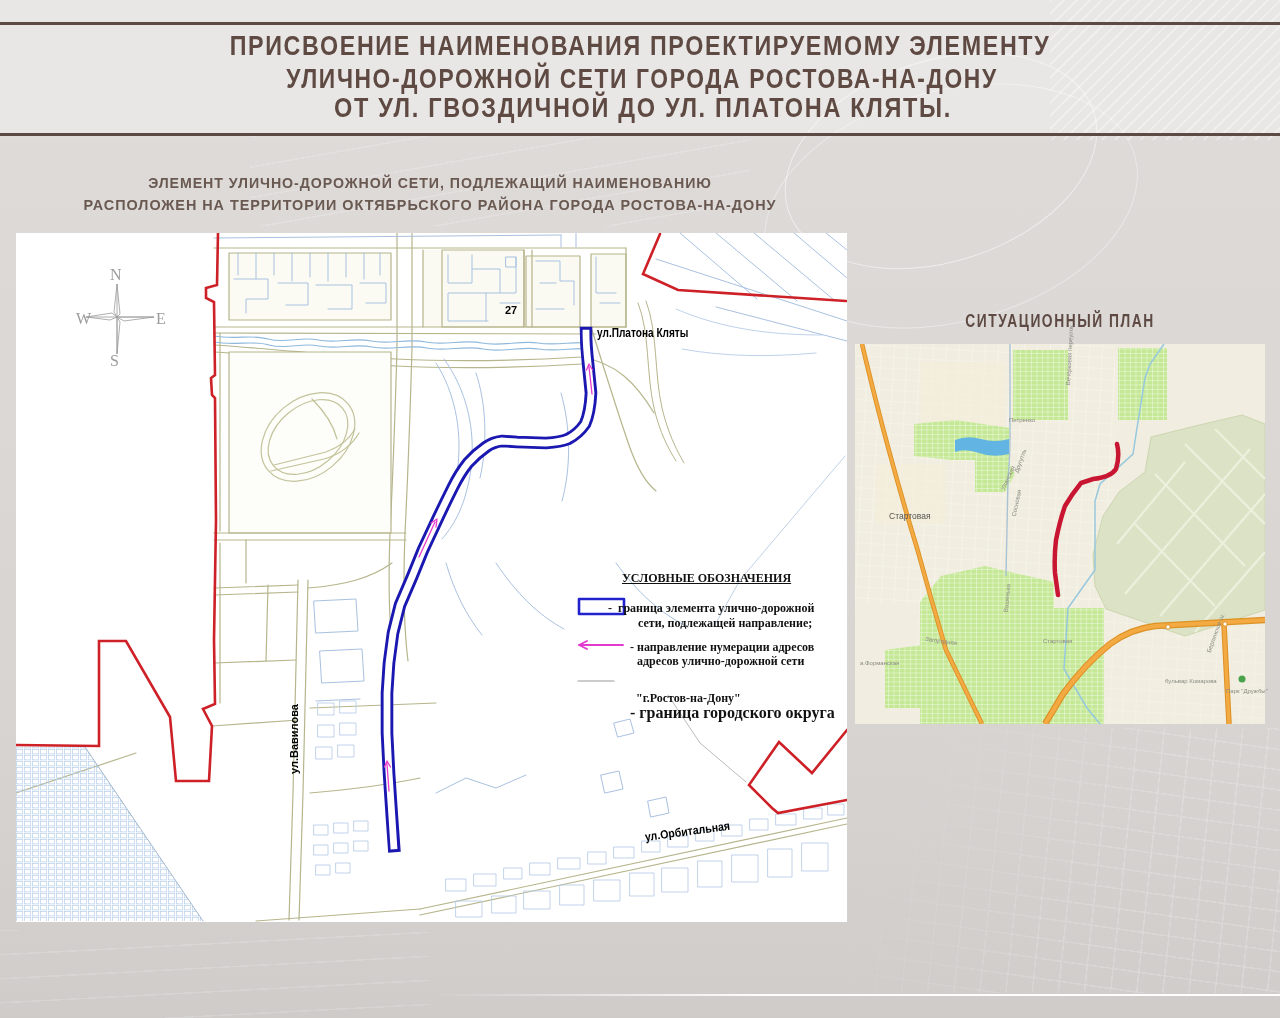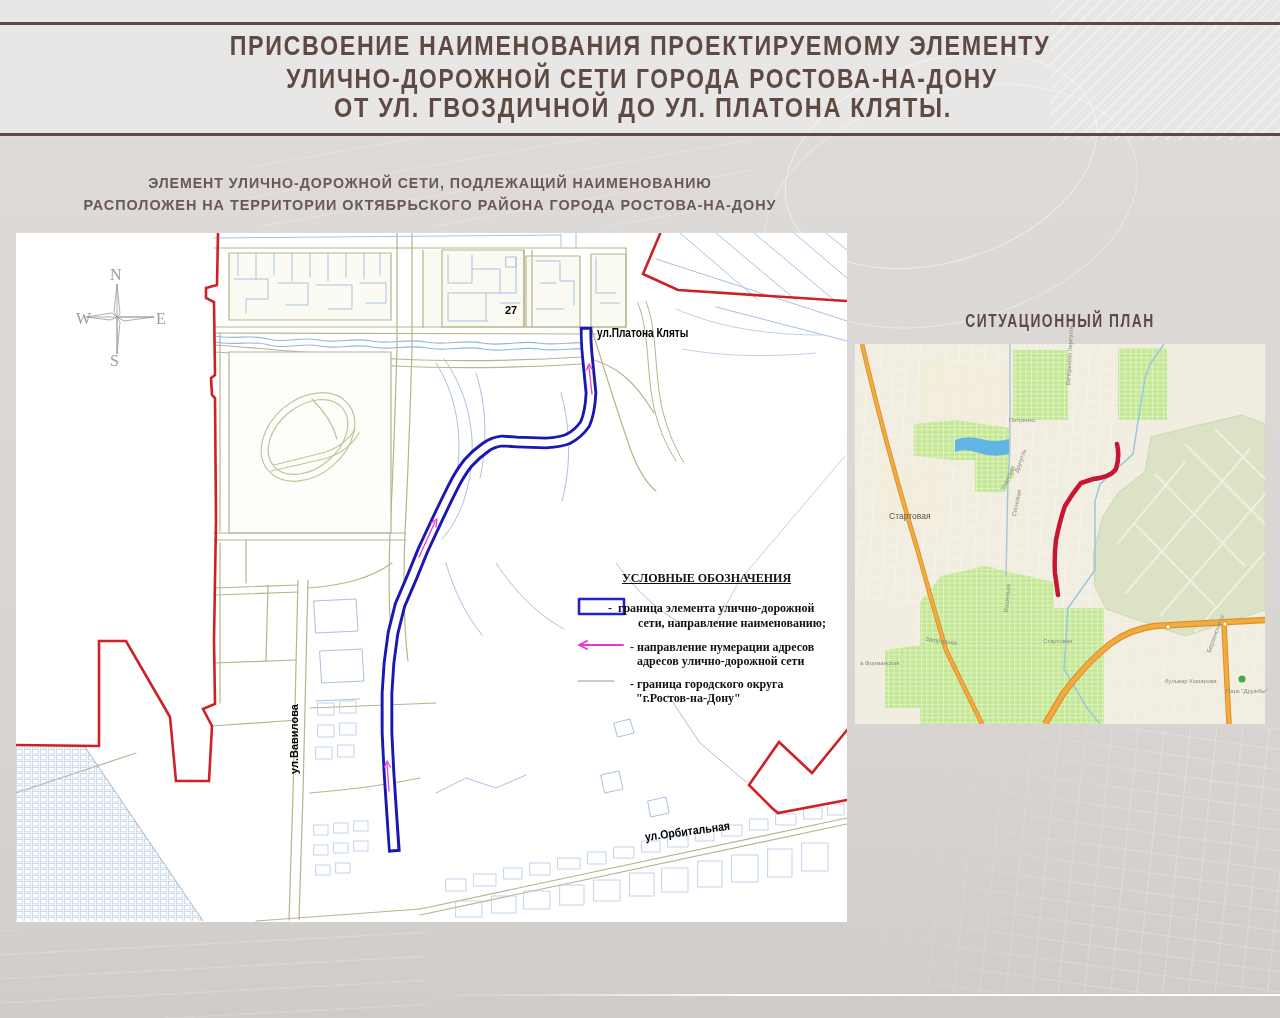--- a/index.html
+++ b/index.html
@@ -207,24 +207,24 @@
  </g>
 </svg>
 
 <div class="lbl" style="left:597px;top:326px;font-size:12px;transform:scaleX(0.84);transform-origin:0 0">ул.Платона Кляты</div>
 <div class="lbl" style="left:505px;top:304px;font-size:11px">27</div>
 <div class="lbl" style="left:270px;top:705px;font-size:11px;transform:rotate(-90deg);transform-origin:0 0;left:288px;top:774px">ул.Вавилова</div>
 <div class="lbl" style="left:644px;top:830px;font-size:12px;transform:rotate(-7.5deg) scaleX(0.88);transform-origin:0 0">ул.Орбитальная</div>
 
 <div class="leg" style="left:622px;top:570px;font-size:13px;text-decoration:underline;transform:scaleX(0.925);transform-origin:0 0">УСЛОВНЫЕ ОБОЗНАЧЕНИЯ</div>
 <div class="leg" style="left:608px;top:601px;font-size:12px">-&nbsp; граница элемента улично-дорожной</div>
-<div class="leg" style="left:638px;top:616px;font-size:12px">сети, направление наименованию;</div>
+<div class="leg" style="left:638px;top:616px;font-size:12px">сети, подлежащей направление;</div>
 <div class="leg" style="left:630px;top:640px;font-size:12px">- направление нумерации адресов</div>
 <div class="leg" style="left:637px;top:654px;font-size:12px">адресов улично-дорожной сети</div>
-<div class="leg" style="left:630px;top:677px;font-size:12px">- граница городского округа</div>
+<div class="leg" style="left:630px;top:704px;font-size:16px">- граница городского округа</div>
 <div class="leg" style="left:636px;top:691px;font-size:12px">"г.Ростов-на-Дону"</div>
 
 <svg style="position:absolute;left:855px;top:344px;background:#f1eee1" width="410" height="380" viewBox="0 0 410 380">
 <defs>
 <pattern id="ggrid" width="5.5" height="4.5" patternUnits="userSpaceOnUse">
  <rect width="5.5" height="4.5" fill="#c5e896"></rect>
  <path d="M0,0 H5.5 M0,0 V4.5" stroke="#ffffff" stroke-width="0.7"></path>
 </pattern>
 <pattern id="wgrid" width="13" height="11" patternUnits="userSpaceOnUse" patternTransform="rotate(3)">
  <rect width="13" height="11" fill="none"></rect>

